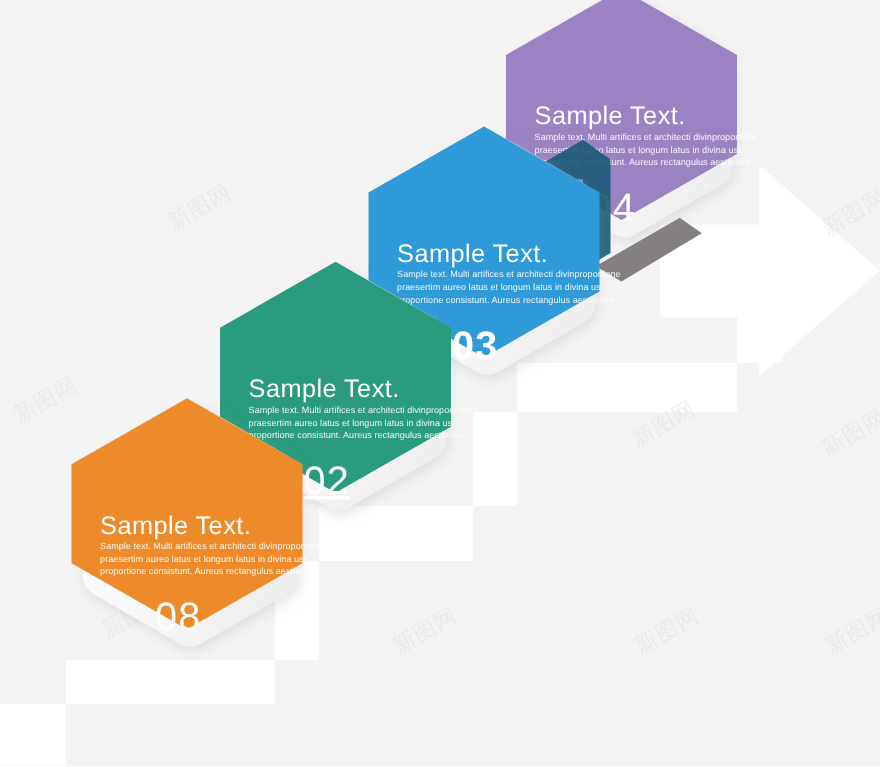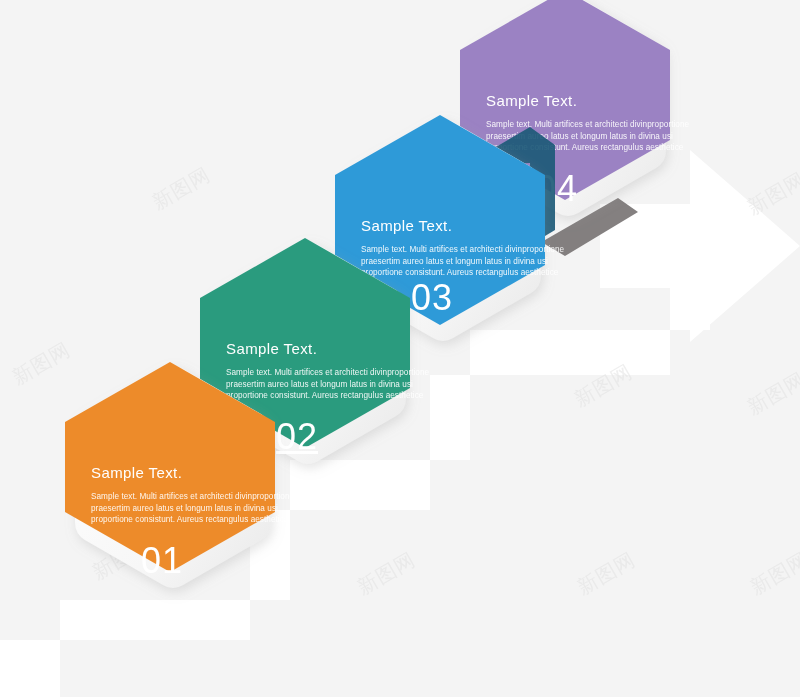--- a/index.html
+++ b/index.html
@@ -56,21 +56,21 @@
     left: 0;
     top: 0;
     width: 300px;
     height: 300px;
     pointer-events: none;
   }
   .step-title {
     position: absolute;
     left: 46px;
     top: 88px;
-    font-size: 15px;
+    font-size: 23px;
     color: #ffffff;
     letter-spacing: .4px;
     font-weight: 400;
     font-family: "Liberation Sans", sans-serif;
   }
   .step-body {
     position: absolute;
     left: 46px;
     top: 115px;
     width: 215px;
@@ -157,21 +157,21 @@
 
   <div class="step" style="left:315px; top:145px; z-index:5;">
     <svg viewBox="0 0 300 300" width="300" height="300">
       <path d="M150,20 L215,-18 L240,0 L240,85 L215,100 L215,18 Z" fill="#1d5a78" opacity="0.92"></path>
       <path d="M30,40 Q30,28 40,22 L118,-23 Q128,-29 138,-23 L216,22 Q226,28 226,40 L226,130 Q226,142 216,148 L138,193 Q128,199 118,193 L40,148 Q30,142 30,130 Z" fill="url(#gCardShade)" filter="url(#softDrop)"></path>
       <path d="M20,30 L125,-30 L230,30 L230,120 L125,180 L20,120 Z" fill="#2e9ad8"></path>
     </svg>
     <div class="step-text">
       <div class="step-title" style="top:72px;">Sample Text.</div>
       <div class="step-body" style="top:99px;">Sample text. Multi artifices et architecti divinproportione praesertim aureo latus et longum latus in divina usi proportione consistunt. Aureus rectangulus aesthetice</div>
-      <div class="step-num" style="top:132px;">03</div>
+      <div class="step-num" style="top:148px;font-weight:bold;">03</div>
     </div>
   </div>
 
   <div class="step" style="left:180px; top:268px; z-index:6;">
     <svg viewBox="0 0 300 300" width="300" height="300">
       <path d="M30,40 Q30,28 40,22 L118,-23 Q128,-29 138,-23 L216,22 Q226,28 226,40 L226,130 Q226,142 216,148 L138,193 Q128,199 118,193 L40,148 Q30,142 30,130 Z" fill="url(#gCardShade)" filter="url(#softDrop)"></path>
       <path d="M20,30 L125,-30 L230,30 L230,120 L125,180 L20,120 Z" fill="#2a9b7e"></path>
     </svg>
     <div class="step-text">
       <div class="step-title" style="top:72px;">Sample Text.</div>
@@ -181,17 +181,17 @@
   </div>
 
   <div class="step" style="left:45px; top:392px; z-index:7;">
     <svg viewBox="0 0 300 300" width="300" height="300">
       <path d="M30,40 Q30,28 40,22 L118,-23 Q128,-29 138,-23 L216,22 Q226,28 226,40 L226,130 Q226,142 216,148 L138,193 Q128,199 118,193 L40,148 Q30,142 30,130 Z" fill="url(#gCardShade)" filter="url(#softDrop)"></path>
       <path d="M20,30 L125,-30 L230,30 L230,120 L125,180 L20,120 Z" fill="#ed8b2a"></path>
     </svg>
     <div class="step-text">
       <div class="step-title" style="top:72px;">Sample Text.</div>
       <div class="step-body" style="top:99px;">Sample text. Multi artifices et architecti divinproportione praesertim aureo latus et longum latus in divina usi proportione consistunt. Aureus rectangulus aesthetice</div>
-      <div class="step-num" style="top:148px;">01</div>
+      <div class="step-num" style="top:148px;">08</div>
     </div>
   </div>
 
 </div>
 
 </body></html>

